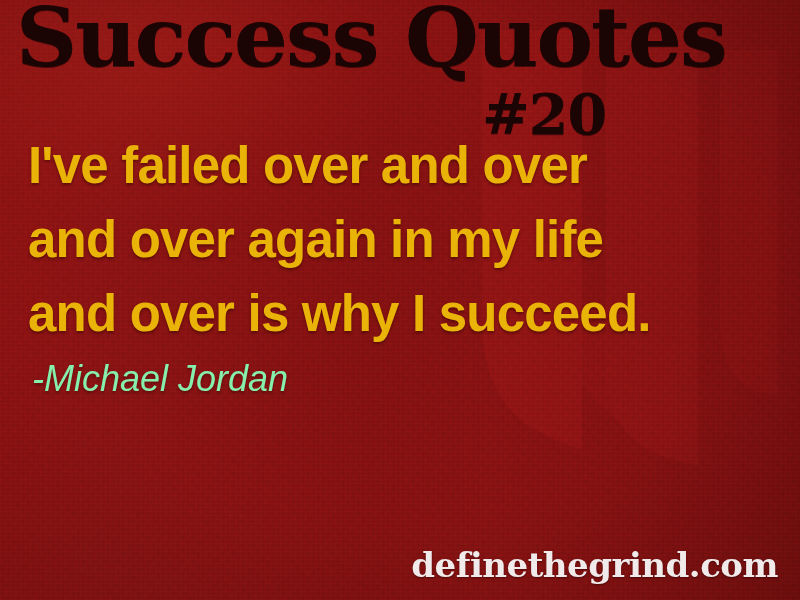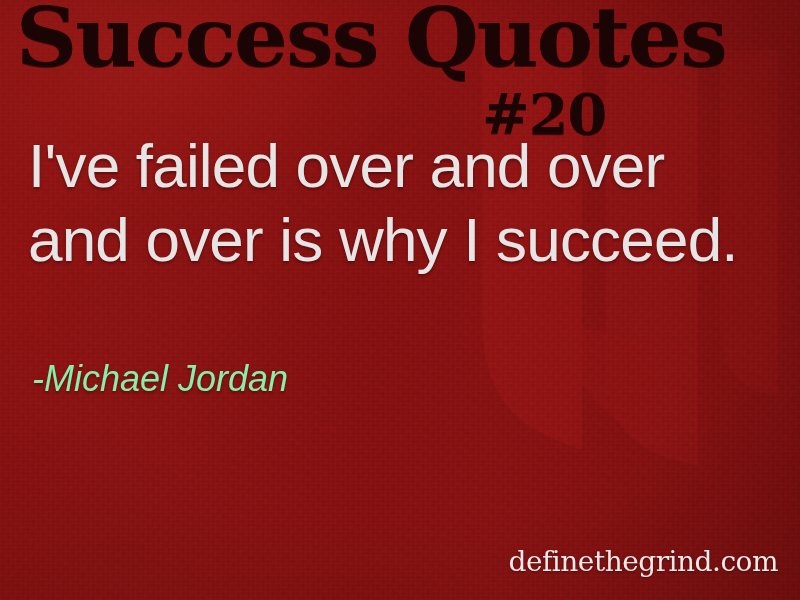--- a/index.html
+++ b/index.html
@@ -174,25 +174,25 @@
     left: 28px;
     top: 129px;
     width: 748px;
     margin: 0;
     padding: 0;
     list-style: none;
   }
 
   .quote-line {
     font-family: "Liberation Sans", sans-serif;
-    font-weight: normal;
-    font-size: 62px;
+    font-weight: bold;
+    font-size: 51px;
     line-height: 74px;
     letter-spacing: -0.8px;
-    color: #e5e5e5;
+    color: #eab308;
     white-space: nowrap;
     text-shadow: 0 2px 3px rgba(40,0,0,0.45);
   }
 
   .attribution {
     position: absolute;
     left: 32px;
     top: 361px;
     margin: 0;
     font-family: "Liberation Sans", sans-serif;
@@ -205,22 +205,22 @@
     white-space: nowrap;
     text-shadow: 0 2px 3px rgba(40,0,0,0.4);
   }
 
   .site {
     position: absolute;
     right: 22px;
     top: 548px;
     margin: 0;
     font-family: "DejaVu Serif", "Liberation Serif", serif;
-    font-weight: normal;
-    font-size: 28px;
+    font-weight: bold;
+    font-size: 34px;
     line-height: 1.0;
     letter-spacing: -0.5px;
     color: #f0eaea;
     white-space: nowrap;
     text-shadow: 0 1px 2px rgba(40,0,0,0.5);
   }
 </style>
 </head>
 <body>
 
@@ -242,20 +242,21 @@
   <div class="bg-vignette"></div>
 
   <div class="content">
 
     <h1 class="title">Success Quotes</h1>
 
     <div class="issue">#20</div>
 
     <div class="quote">
       <div class="quote-line">I've failed over and over</div>
+      <div class="quote-line">and over again in my life</div>
       <div class="quote-line">and over is why I succeed.</div>
     </div>
 
     <div class="attribution">-Michael Jordan</div>
 
     <div class="site">definethegrind.com</div>
 
   </div>
 </div>
 

